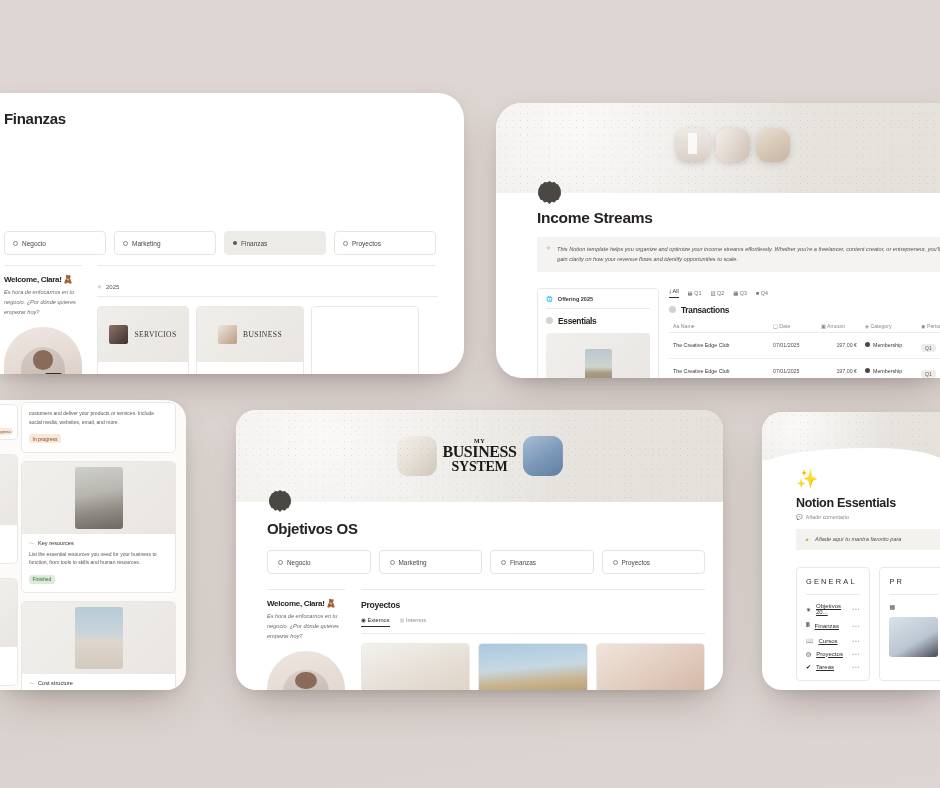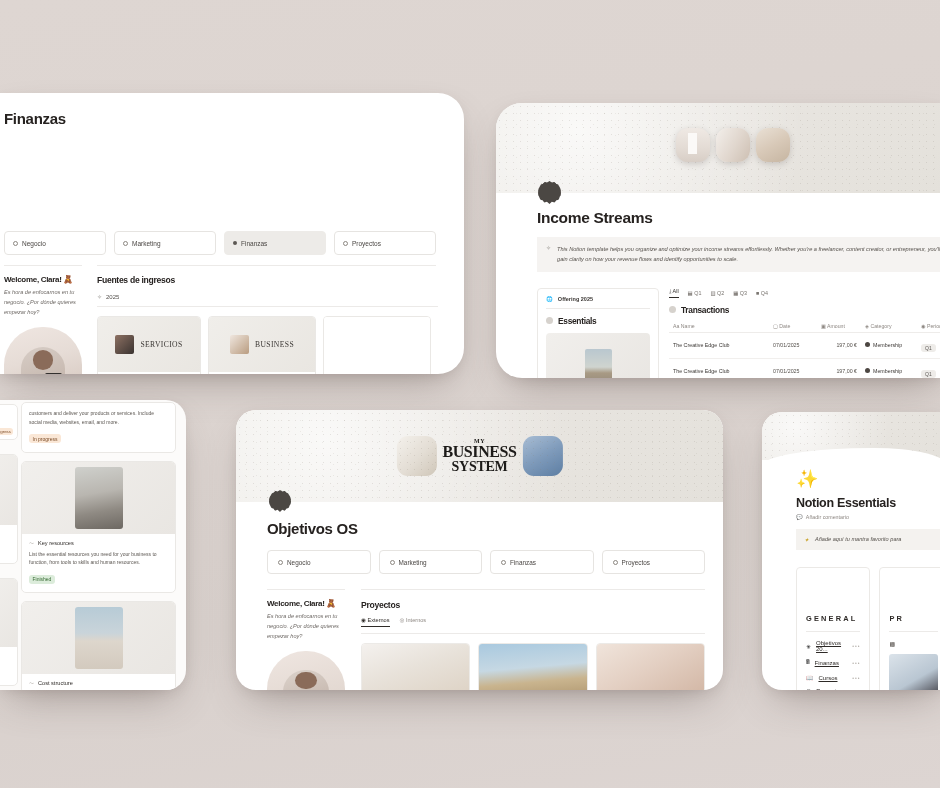--- a/index.html
+++ b/index.html
@@ -95,21 +95,21 @@
   .bcard { border:1px solid #eae8e5; border-radius:5px; background:#fff; overflow:hidden; }
   .bcard .img { background:linear-gradient(135deg,#f1efec,#e9e6e2); display:flex;align-items:center;justify-content:center;}
   .bcard .inner { border-radius:3px; }
 
   
   .pcard { border:1px solid #eceae7; border-radius:4px; overflow:hidden; background:#fff;}
   .pcard .ph { width:100%; }
 
   
   .ncard { border:1px solid #ebe9e6; border-radius:4px; background:#fff; }
-  .ncard h4 { font-weight:bold; letter-spacing:2.2px; color:#2e2a27;margin-top:37px; }
+  .ncard h4 { font-weight:normal; letter-spacing:2.2px; color:#2e2a27; }
   .nrow { display:flex; align-items:center; gap:5px; }
   .nrow .lk { text-decoration:underline; color:#2e2a27; }
   .nrow .dots { margin-left:auto; color:#b5b0ab; letter-spacing:1px; }
   .callout {
     background:#f4f2ef; color:#55504b; font-style:italic;
     display:flex; gap:6px;
   }
   .sparkle { color:#c9a227; }
 </style>
 </head>
@@ -151,29 +151,28 @@
                 position:relative;overflow:hidden;">
       <div style="position:absolute;left:22%;top:22%;width:56%;height:80%;border-radius:22px 22px 0 0;
                   background:linear-gradient(160deg,#d7cdc6,#b9a79c);"></div>
       <div style="position:absolute;left:37%;top:26%;width:26%;height:22%;border-radius:50%;background:#8a6b59;"></div>
       <div style="position:absolute;left:52%;top:52%;width:22%;height:28%;background:#33302e;border-radius:2px;"></div>
     </div>
 
   </div>
 
   <div style="position:absolute;left:103px;top:182px;width:341px;">
-    <div class="title" style="font-size:8.6px;">Fuentes de ingresos</div>
     <div style="display:flex;align-items:center;gap:4px;margin-top:8px;">
       <span style="font-size:6px;color:#7a756f;">✧</span>
       <span style="font-size:6px;color:#55514d;">2025</span>
     </div>
     <div class="hr" style="margin-top:6px;"></div>
 
     <div style="display:flex;gap:7px;margin-top:9px;">
-      <div class="inc-card" style="width:104px;">
+      <div class="inc-card" style="width:92px;">
         <div class="top" style="height:55px;">
           <span class="ph" style="width:19px;height:19px;background:linear-gradient(135deg,#8d7163,#3a3330);"></span>
           <span class="lbl" style="font-size:7.6px;">SERVICIOS</span>
         </div>
         <div class="body" style="padding:7px 6px 8px;">
           
           
           
         </div>
       </div>

